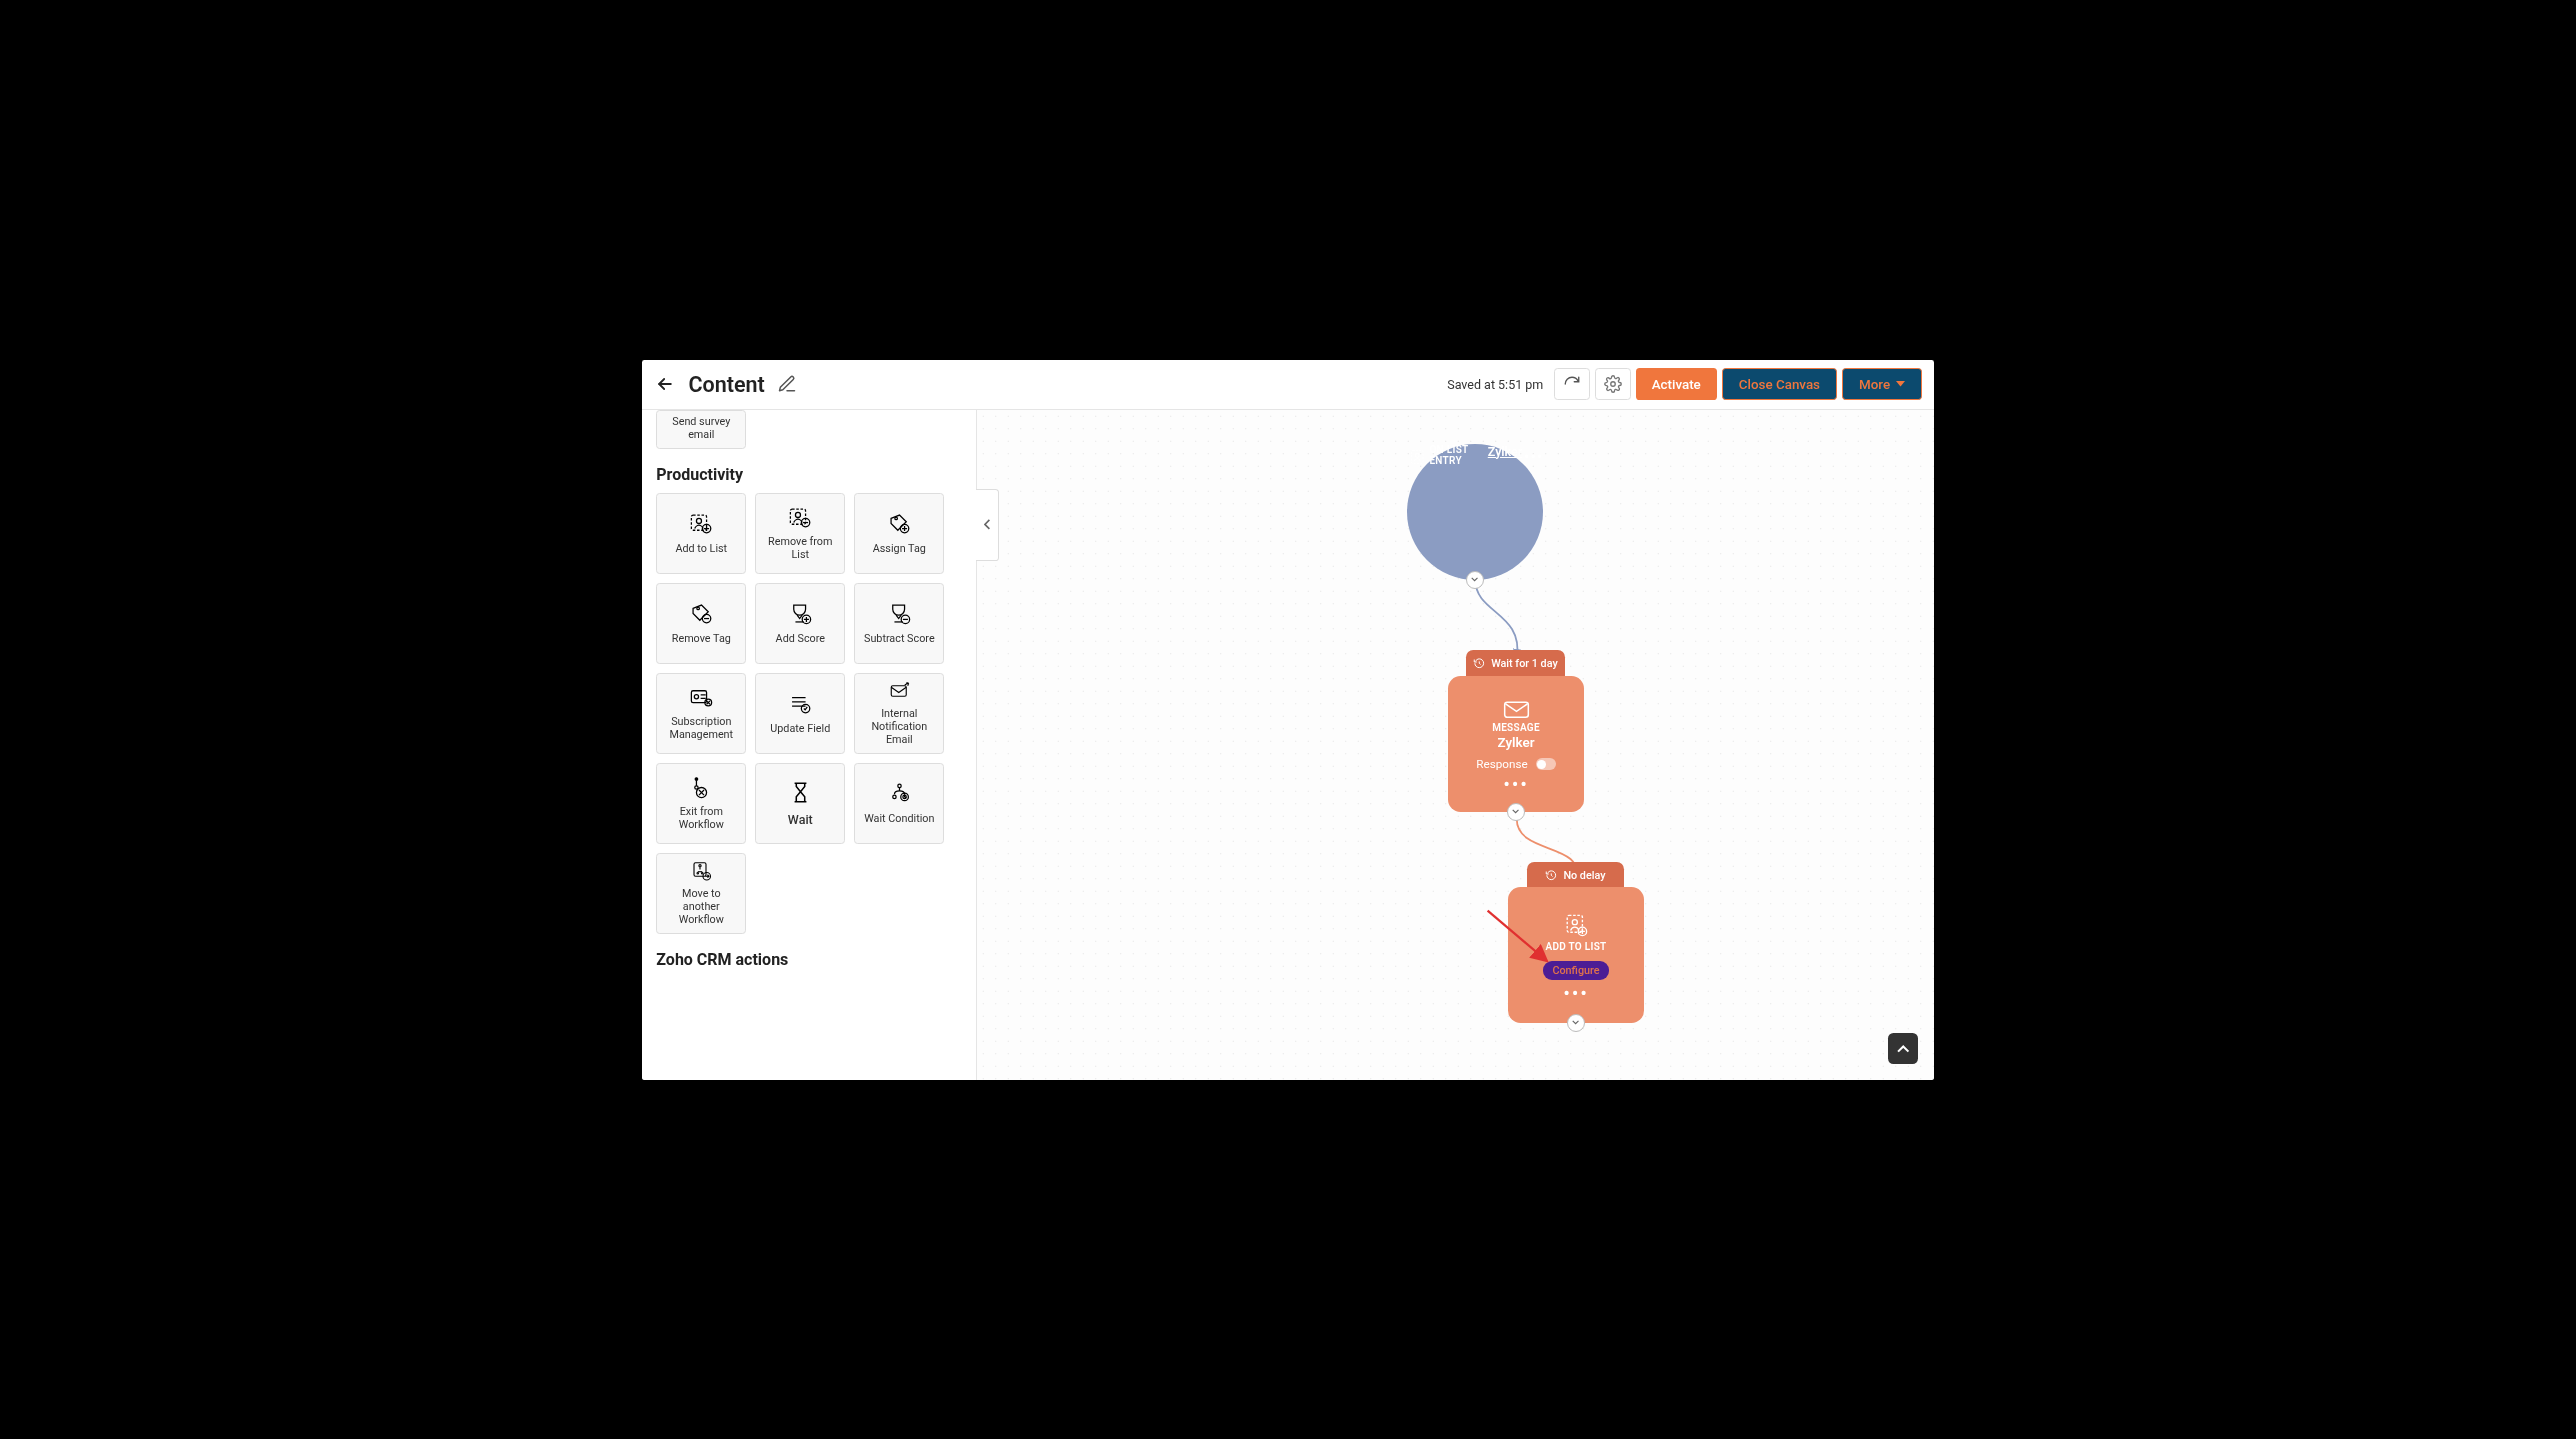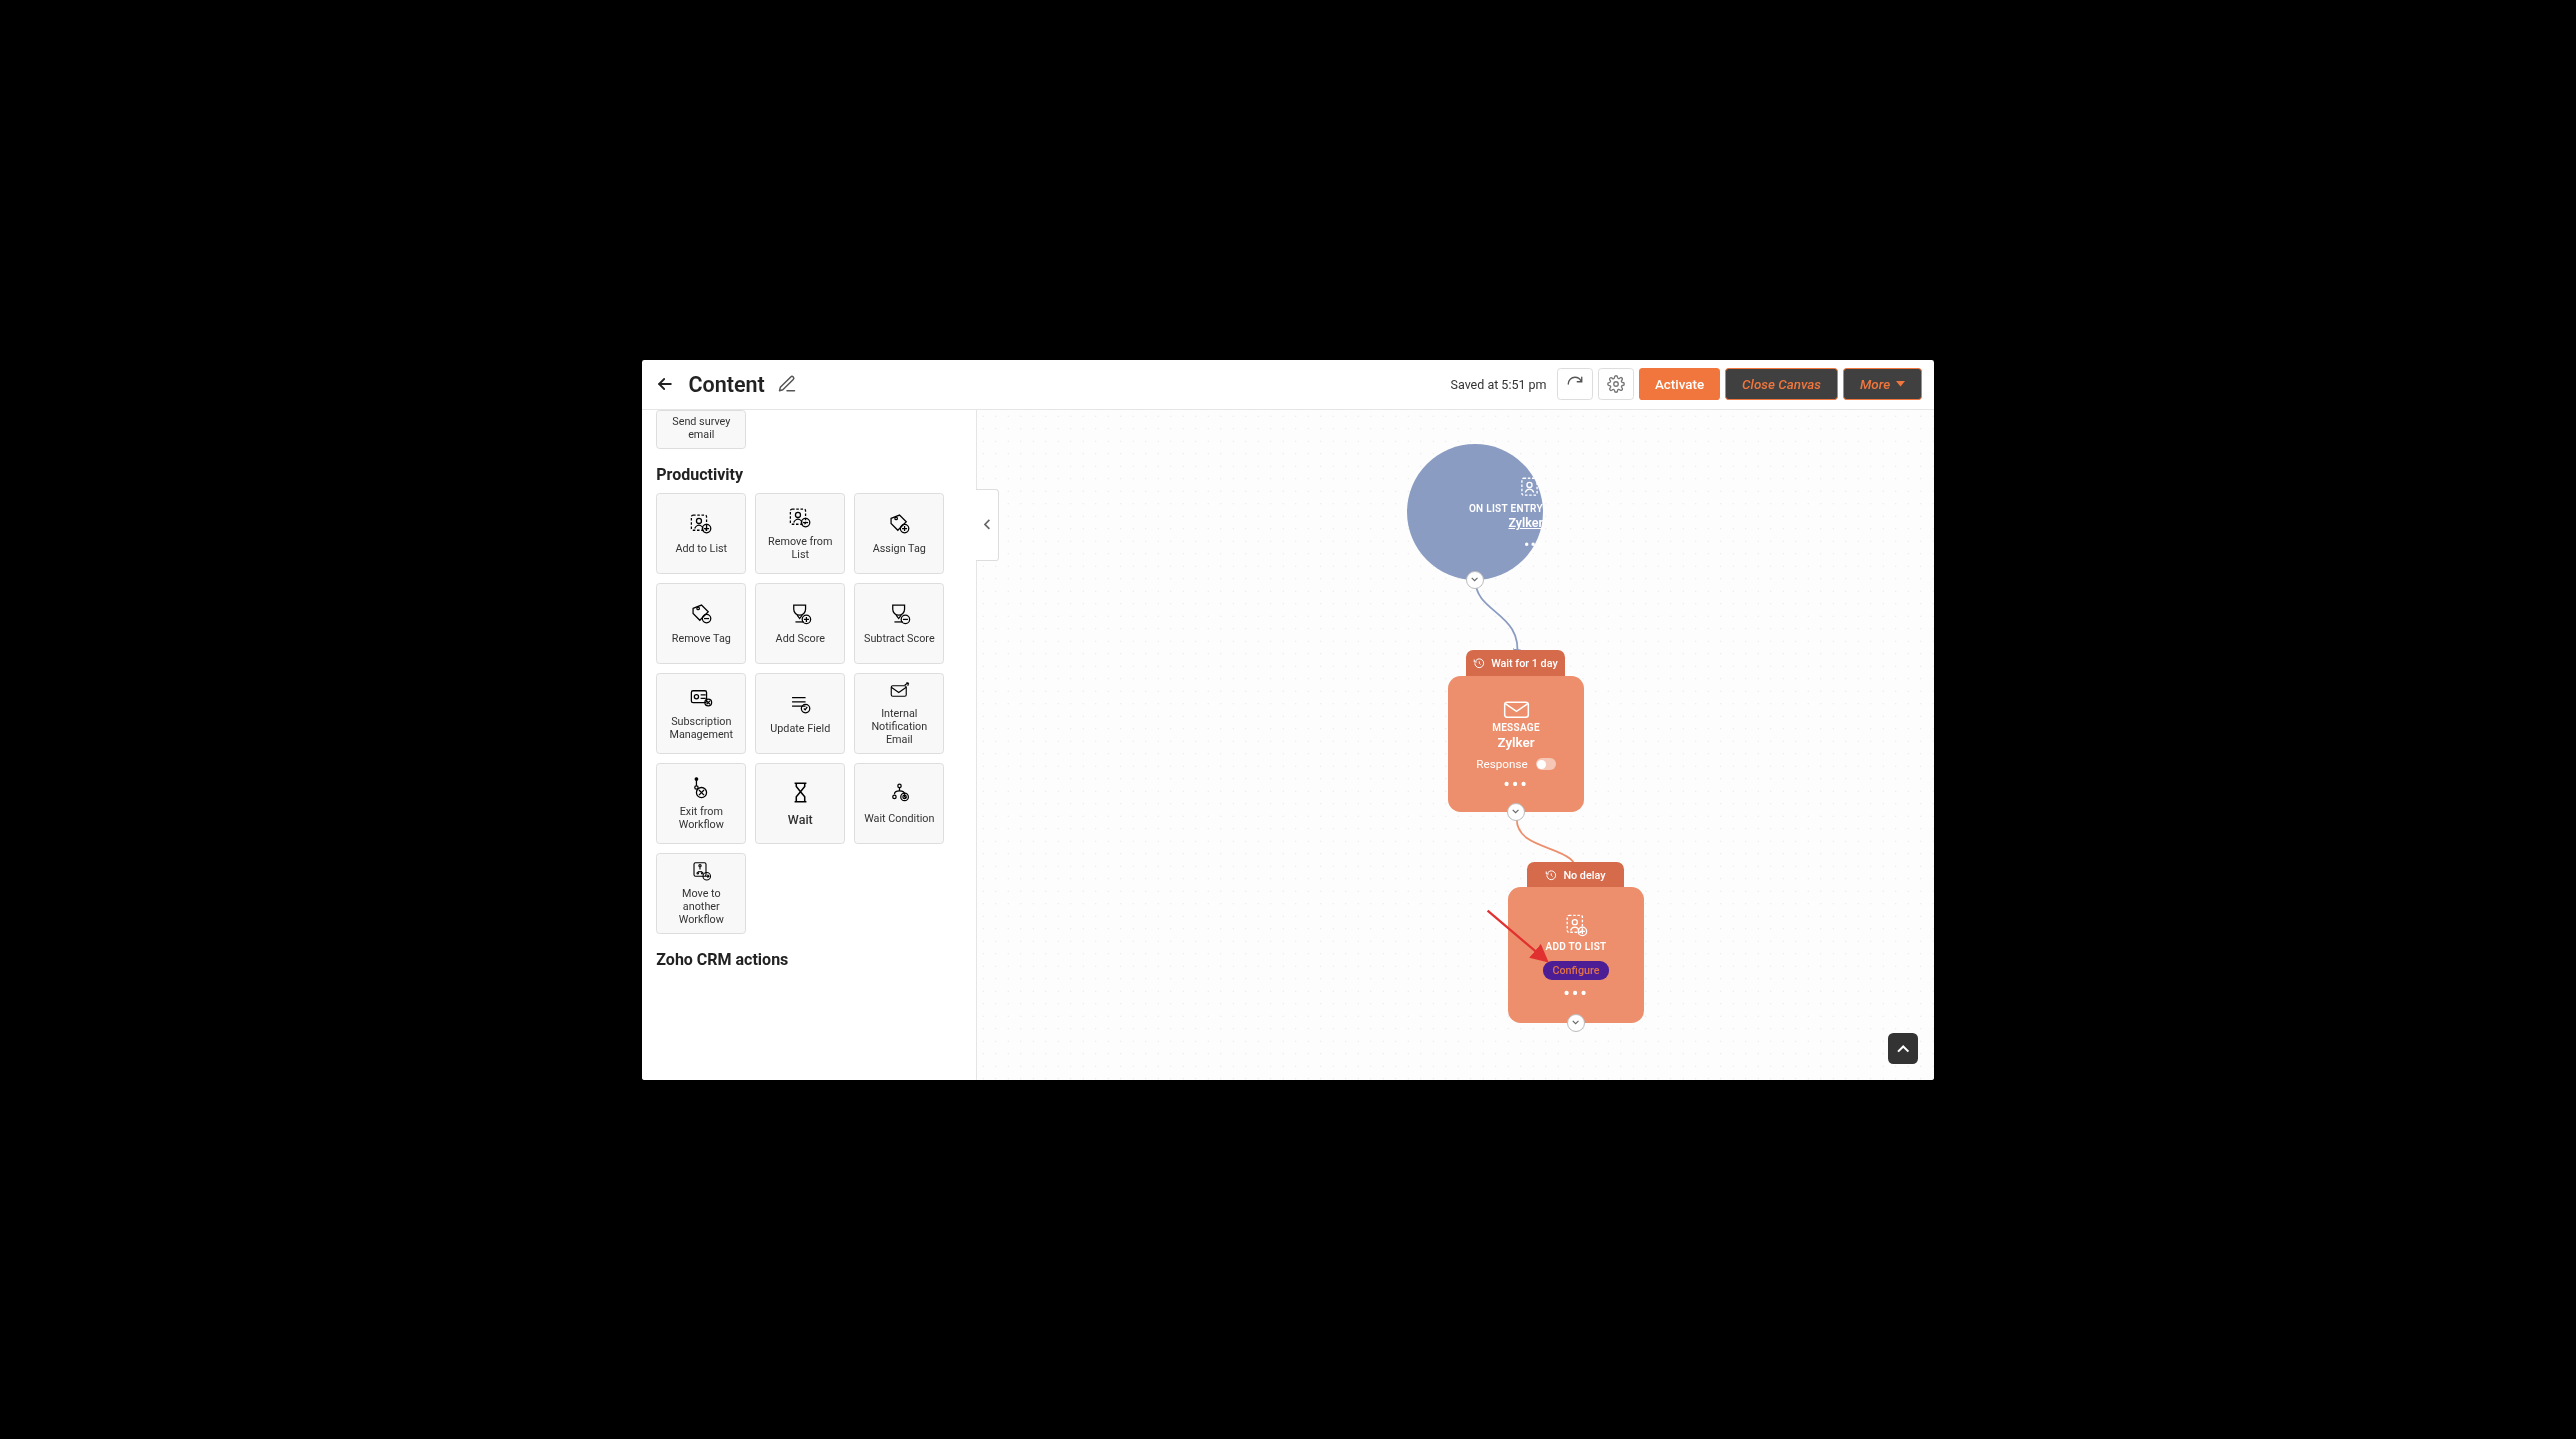--- a/index.html
+++ b/index.html
@@ -8,32 +8,32 @@
   .header{height:50px;border-bottom:0.9px solid #e5e5e5;display:flex;align-items:center;padding:0 12.5px;}
   .header-left{display:flex;align-items:center;gap:12.5px;}
   .back-icon{width:21.5px;height:21.5px;display:flex;align-items:center;justify-content:center;cursor:pointer;}
   .page-title{font-size:21.5px;font-weight:600;color:#222;}
   .edit-icon{width:20px;height:20px;cursor:pointer;}
   .header-right{margin-left:auto;display:flex;align-items:center;gap:5px;}
   .saved-text{font-size:12.5px;color:#333;margin-right:5.4px;}
   .icon-btn{width:36px;height:32px;border:0.9px solid #ddd;border-radius:3.6px;background:#fff;display:flex;align-items:center;justify-content:center;cursor:pointer;}
   .btn{height:32px;padding:0 16px;border-radius:3.6px;font-size:13.4px;font-weight:500;cursor:pointer;display:flex;align-items:center;gap:5.4px;}
   .btn-primary{background:#f0763d;color:#fff;border:none;}
-  .btn-outline{background:#404040;color:#f0763d;border:0.9px solid #f0763d;font-style:italic;}
+  .btn-outline{background:#0c4a6e;color:#f0763d;border:0.9px solid #f0763d;}
   .body{flex:1;display:flex;overflow:hidden;position:relative;}
   .sidebar{width:335px;border-right:0.9px solid #e5e5e5;background:#fff;overflow-y:auto;padding:0 14.3px 14.3px;}
   .sidebar-block{border:0.9px solid #ddd;border-radius:3.6px;background:#f8f8f8;width:90px;height:81px;display:flex;flex-direction:column;align-items:center;justify-content:center;gap:5.4px;cursor:grab;padding:5.4px;}
   .sidebar-block.small{height:39px;justify-content:center;}
   .sidebar-block .lbl{font-size:10.8px;color:#333;text-align:center;line-height:1.2;}
   .sidebar-block svg{width:27px;height:27px;}
   .section-title{font-size:16px;font-weight:700;color:#222;margin:16px 0 9px;}
   .grid{display:flex;flex-wrap:wrap;gap:9px;}
   .canvas{flex:1;position:relative;background:#fdfdfd;background-image:radial-gradient(#e0e0e0 0.7px,transparent 0.7px);background-size:12.5px 12.5px;}
   .collapse-handle{position:absolute;left:-0.9px;top:79px;width:23px;height:72px;border:0.9px solid #ddd;border-left:none;border-radius:0 3.6px 3.6px 0;background:#fff;display:flex;align-items:center;justify-content:center;cursor:pointer;z-index:5;}
-  .trigger-node{position:absolute;left:430px;top:34px;width:136px;height:136px;border-radius:50%;background:#8b9cc2;color:#fff;display:flex;flex-direction:column;align-items:flex-end;justify-content:center;gap:1.8px;cursor:pointer;}
+  .trigger-node{position:absolute;left:430px;top:34px;width:136px;height:136px;border-radius:50%;background:#8b9cc2;color:#fff;display:flex;flex-direction:row;align-items:flex-start;justify-content:center;gap:1.8px;cursor:pointer;}
   .trigger-node .kind{font-size:10px;font-weight:600;letter-spacing:0.3px;}
   .trigger-node .name{font-size:12.5px;font-weight:600;text-decoration:underline;}
   .trigger-dots{margin-top:9px;font-size:16px;letter-spacing:0.9px;line-height:0.5;}
   .node-expand{position:absolute;left:50%;bottom:-9px;transform:translateX(-50%);width:18px;height:18px;border-radius:50%;background:#fff;border:0.9px solid #bbb;display:flex;align-items:center;justify-content:center;}
   .delay-tab{position:absolute;height:27px;background:#d66b4c;border-radius:7.2px 7.2px 0 0;display:flex;align-items:center;justify-content:center;gap:5.4px;color:#fff;font-size:10.8px;font-weight:500;}
   .msg-node,.add-node{position:absolute;width:136px;height:136px;border-radius:12.5px;color:#fff;display:flex;flex-direction:column;align-items:center;justify-content:center;gap:1.8px;cursor:pointer;}
   .msg-node{background:#ed8f6c;left:471px;top:266px;}
   .add-node{background:#ed8f6c;left:531px;top:477px;}
   .node-kind{font-size:10px;font-weight:600;letter-spacing:0.3px;}
   .node-name{font-size:13.4px;font-weight:600;}

